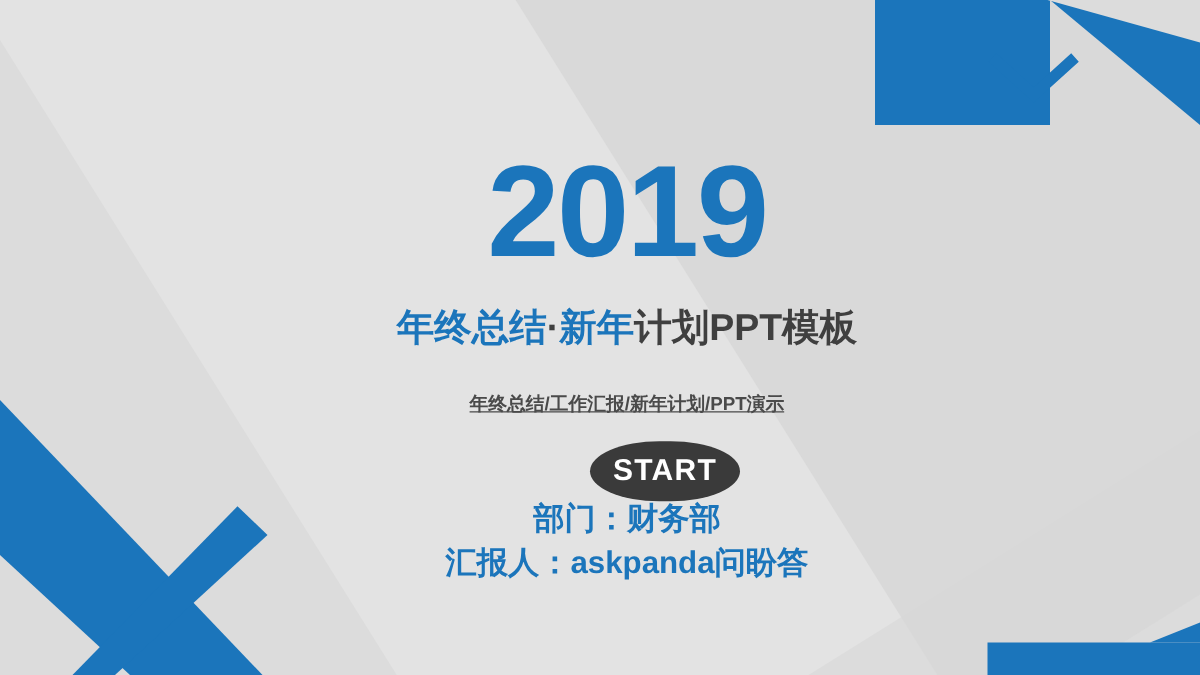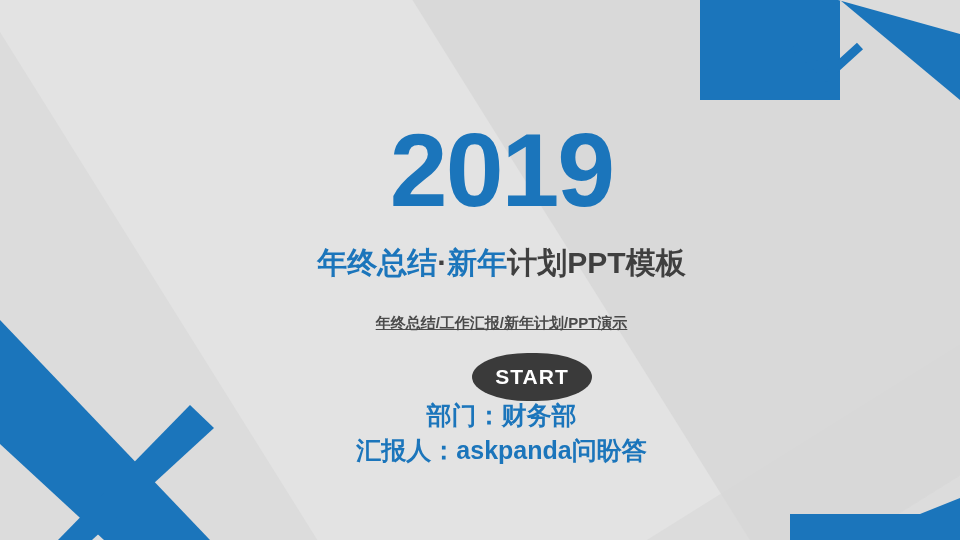--- a/index.html
+++ b/index.html
@@ -158,21 +158,21 @@
   }
   .start-btn {
     position: absolute;
     left: 472px;
     top: 353px;
     width: 120px;
     height: 48px;
     background: #3a3a3a;
     border-radius: 60px / 26px;
     color: #ffffff;
-    font-size: 21px;
+    font-size: 24px;
     font-weight: bold;
     letter-spacing: 1px;
     display: flex;
     align-items: center;
     justify-content: center;
   }
   .reporter {
     position: absolute;
     left: 0;
     right: 0;

